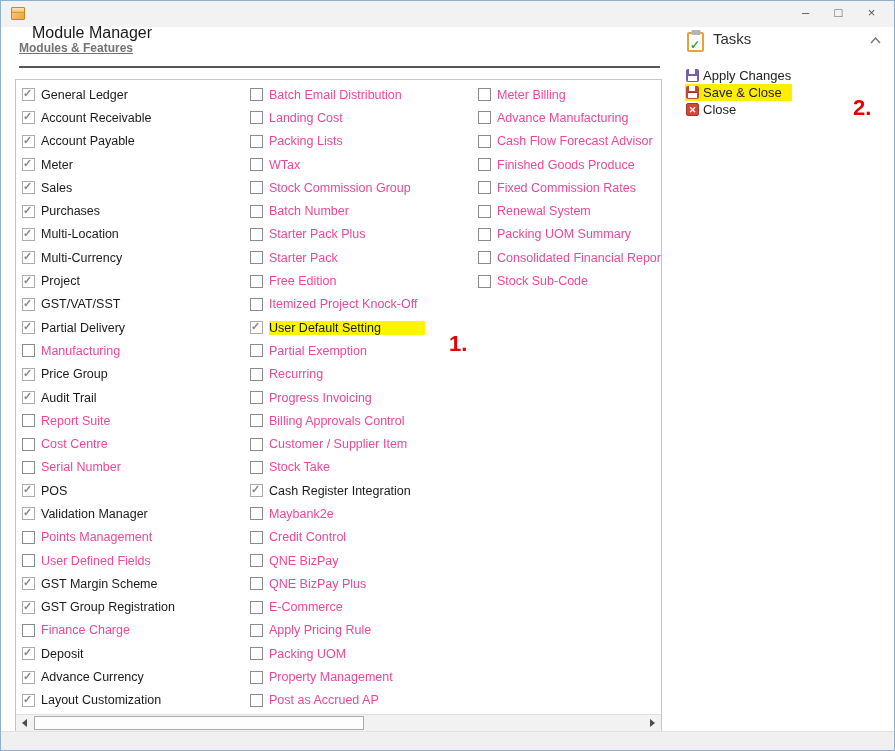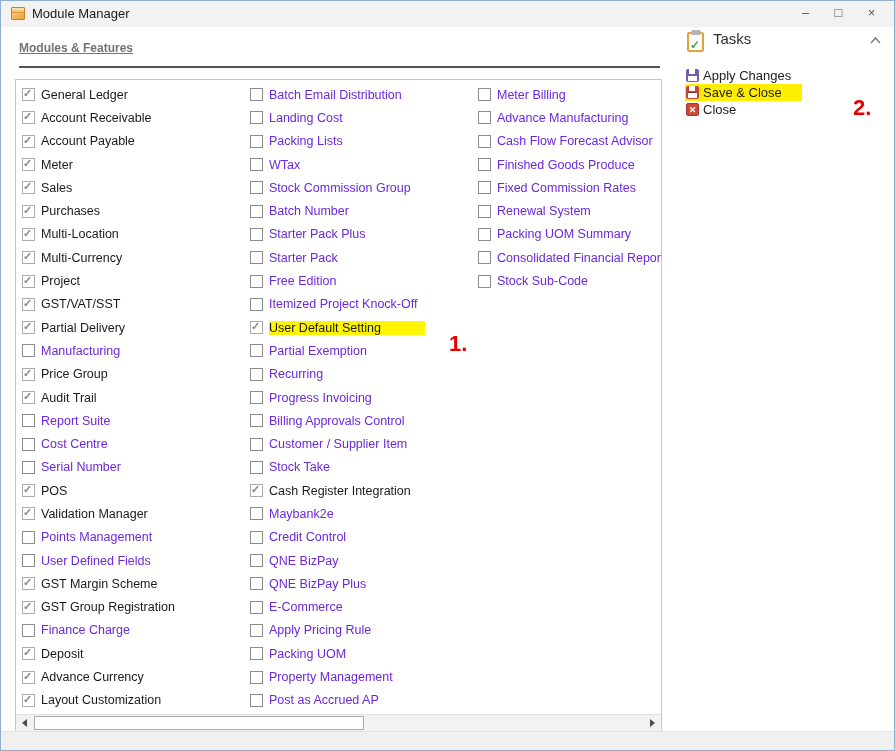--- a/index.html
+++ b/index.html
@@ -10,21 +10,21 @@
             border:1px solid #8fb0cd; }
 
   
   .titlebar { position:absolute; left:0; top:0; width:100%; height:26px;
               background:#f2f2f2; }
   .app-icon { position:absolute; left:10px; top:6px; width:14px; height:13px;
               background:linear-gradient(135deg,#f8d08d,#eca338); border:1px solid #c9861f;
               border-radius:1px; }
   .app-icon::before { content:""; position:absolute; left:0; right:0; top:0; height:4px;
               background:linear-gradient(#fbe6b8,#f3bd6a); border-bottom:1px solid #d89a35; }
-  .win-title { position:absolute; left:31px; top:5px; font-size:13px; color:#1a1a1a; }
+  .win-title { position:absolute; left:31px; top:23px; font-size:16px; color:#1a1a1a; }
   .win-controls { position:absolute; right:6px; top:0; height:22px; display:flex; }
   .win-btn { width:33px; height:22px; display:flex; align-items:center; justify-content:center;
              color:#555; font-size:13px; cursor:default; }
 
   
   .nav-link { position:absolute; left:18px; top:40px; font-size:12px; font-weight:bold;
               color:#737373; text-decoration:underline; cursor:pointer; }
   .separator { position:absolute; left:18px; top:65px; width:641px; height:2px; background:#555555; }
 
   
@@ -35,21 +35,21 @@
   .col2 { left:234px; width:226px; }
   .col3 { left:462px; width:184px; overflow:hidden; }
   .mod-row { display:flex; align-items:center; height:23.3px; gap:6px; cursor:default;
              white-space:nowrap; }
   .cb { flex:0 0 13px; width:13px; height:13px; background:#fff; border:1px solid #8b8b8b;
         position:relative; }
   .cb.on { border-color:#ababab; }
   .cb.on::after { content:"✓"; position:absolute; left:0px; top:-2px; font-size:11px;
         color:#8a8a8a; font-weight:bold; }
   .mod-label { font-size:12.5px; color:#1a1a1a; }
-  .mod-label.off { color:#6d28d9; }
+  .mod-label.off { color:#ec4899; }
   .mod-label.hl { background:#fff500; padding-right:44px; }
 
   
   .hscroll { position:absolute; left:0; bottom:0; width:100%; height:17px; background:#f2f2f2;
              border-top:1px solid #e0e0e0; }
   .scroll-arrow { position:absolute; top:0; width:17px; height:16px; display:flex;
              align-items:center; justify-content:center; }
   .scroll-arrow.left { left:0; }
   .scroll-arrow.right { right:0; }
   .tri-l { width:0; height:0; border-top:4px solid transparent; border-bottom:4px solid transparent;
@@ -66,21 +66,21 @@
                border:2px solid #e5a33c; border-radius:2px; background:#fff; }
   .clipboard::before { content:""; position:absolute; top:-4px; left:50%; transform:translateX(-50%);
                width:9px; height:5px; background:#b4b4b4; border-radius:1px; }
   .clipboard::after { content:"✓"; position:absolute; left:1px; bottom:-2px; color:#3fa23f;
                font-size:12px; font-weight:bold; }
   .tasks-title { position:absolute; left:36px; top:1px; font-size:15px; color:#2f2f2f; }
   .chevron { position:absolute; right:8px; top:8px; cursor:pointer; }
   .tasks-items { position:absolute; left:8px; top:38px; display:flex; flex-direction:column; }
   .task-row { display:flex; align-items:center; gap:4px; cursor:pointer; width:max-content;
               padding:1px 3px 1px 1px; }
-  .task-row.hl { background:#ffee00; padding-right:20px; }
+  .task-row.hl { background:#ffee00; padding-right:10px; }
   .task-label { font-size:13px; color:#222; }
   .ticon { width:13px; height:13px; border-radius:2px; position:relative; flex:0 0 13px; }
   .icon-save { background:#7a5caf; }
   .icon-save::before { content:""; position:absolute; top:0; left:3px; width:6px; height:5px; background:#fff; }
   .icon-save::after  { content:""; position:absolute; bottom:1px; left:2px; width:9px; height:5px; background:#fff; }
   .icon-saveclose { background:#c2463c; }
   .icon-saveclose::before { content:""; position:absolute; top:0; left:3px; width:6px; height:5px; background:#fff; }
   .icon-saveclose::after  { content:""; position:absolute; bottom:1px; left:2px; width:9px; height:5px;
         background:#fff; border-top:1px solid #8f2f28; }
   .icon-closebox { background:#d14836; border:1px solid #a8382c; color:#fff; font-size:9px;

